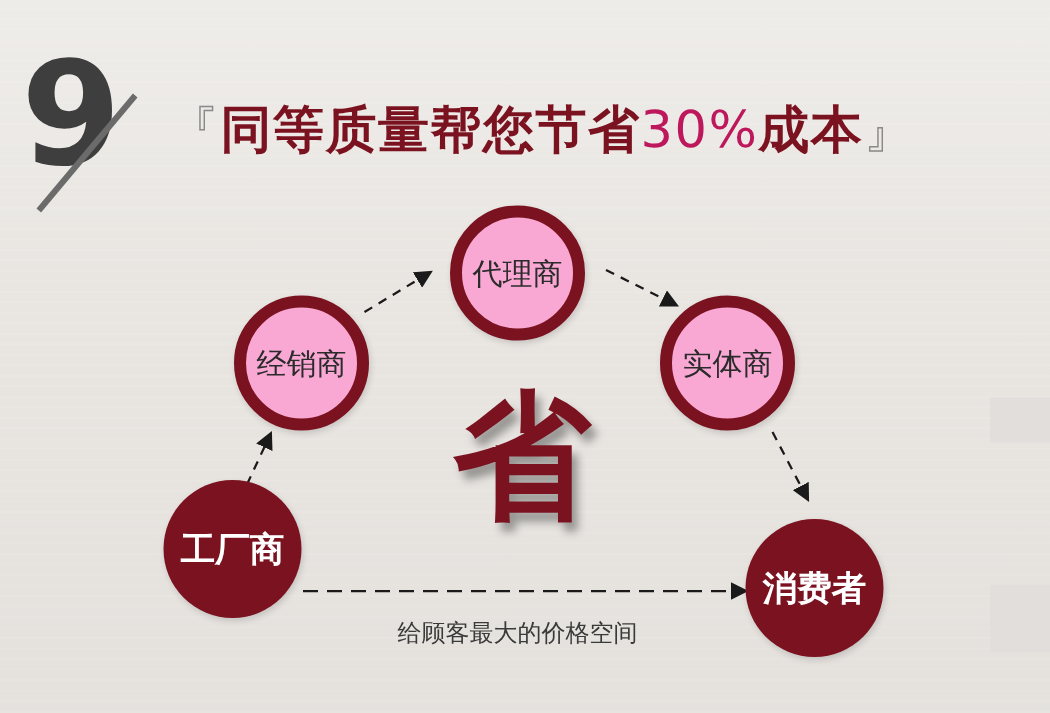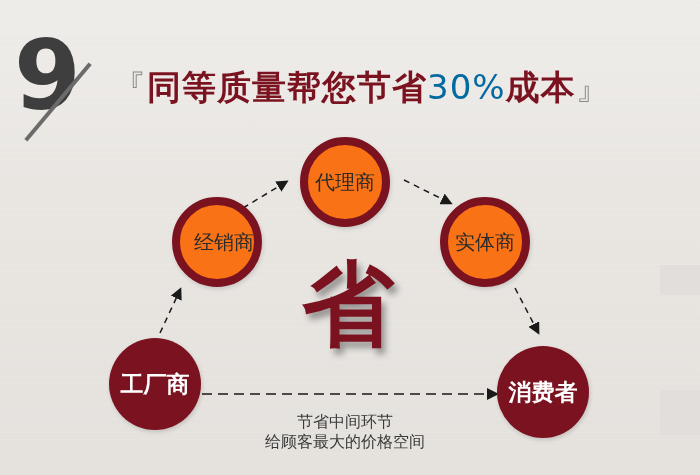--- a/index.html
+++ b/index.html
@@ -20,27 +20,27 @@
       position:absolute; left:30px; top:60px; width:4px; height:100px;
       background:#6b6b6b; transform:rotate(40deg); transform-origin:center;
       left:56px; top:52px;
     }
     .title {
       position:absolute; left:112px; top:62px; height:50px;
       font-size:34px; line-height:50px; color:#7b1220; font-weight:bold;
       white-space:nowrap; letter-spacing:1px;
     }
     .title .br { color:#8a8a8a; font-weight:normal; }
-    .title .pct { color:#0369a1; font-weight:normal; font-family:"DejaVu Sans", sans-serif; }
+    .title .pct { color:#be185d; font-weight:normal; font-family:"DejaVu Sans", sans-serif; }
     .circle {
       position:absolute; border-radius:50%; box-sizing:border-box;
       display:flex; align-items:center; justify-content:center;
       box-shadow: 1px 2px 4px rgba(0,0,0,0.15);
     }
-    .ring { width:90px; height:90px; background:#f97316; border:8px solid #7b1220; }
+    .ring { width:90px; height:90px; background:#f9a8d4; border:8px solid #7b1220; }
     .ring span { font-size:20px; color:#2b2b2b; }
     .filled { width:92px; height:92px; background:#7b1220; }
     .filled span { font-size:23px; color:#fff; font-weight:bold; }
     .big {
       position:absolute; left:298px; top:255px; width:100px; height:100px;
       font-size:92px; line-height:100px; text-align:center;
       color:#7b1220; font-weight:bold;
       text-shadow: 4px 6px 6px rgba(0,0,0,0.35);
     }
     .caption {
@@ -74,31 +74,30 @@
   <line x1="160" y1="333" x2="180" y2="290" stroke="#1a1a1a" stroke-width="1.5" stroke-dasharray="6,5" marker-end="url(#ah)"></line>
   <line x1="243" y1="208" x2="286" y2="182" stroke="#1a1a1a" stroke-width="1.5" stroke-dasharray="6,5" marker-end="url(#ah)"></line>
   <line x1="404" y1="180" x2="450" y2="203" stroke="#1a1a1a" stroke-width="1.5" stroke-dasharray="6,5" marker-end="url(#ah)"></line>
   <line x1="515" y1="288" x2="538" y2="332" stroke="#1a1a1a" stroke-width="1.5" stroke-dasharray="6,5" marker-end="url(#ah)"></line>
   <line x1="202" y1="394" x2="496" y2="394" stroke="#1a1a1a" stroke-width="1.5" stroke-dasharray="10,6" marker-end="url(#ah)"></line>
 </svg>
 
 <div class="circle ring" style="left:300px;top:137px;">
   <span>代理商</span>
 </div>
-<div class="circle ring" style="left:172px;top:197px;justify-content:flex-end;">
+<div class="circle ring" style="left:156px;top:197px;">
   <span>经销商</span>
 </div>
 <div class="circle ring" style="left:440px;top:197px;text-align:center;">
   <span>实体商</span>
 </div>
-<div class="circle filled" style="left:109px;top:338px;">
+<div class="circle filled" style="left:109px;top:320px;">
   <span>工厂商</span>
 </div>
 <div class="circle filled" style="left:497px;top:346px;">
   <span>消费者</span>
 </div>
 
 <div class="big">省</div>
 
 <div class="caption">
-  <div>节省中间环节</div>
   <div>给顾客最大的价格空间</div>
 </div>
 
 </body></html>

